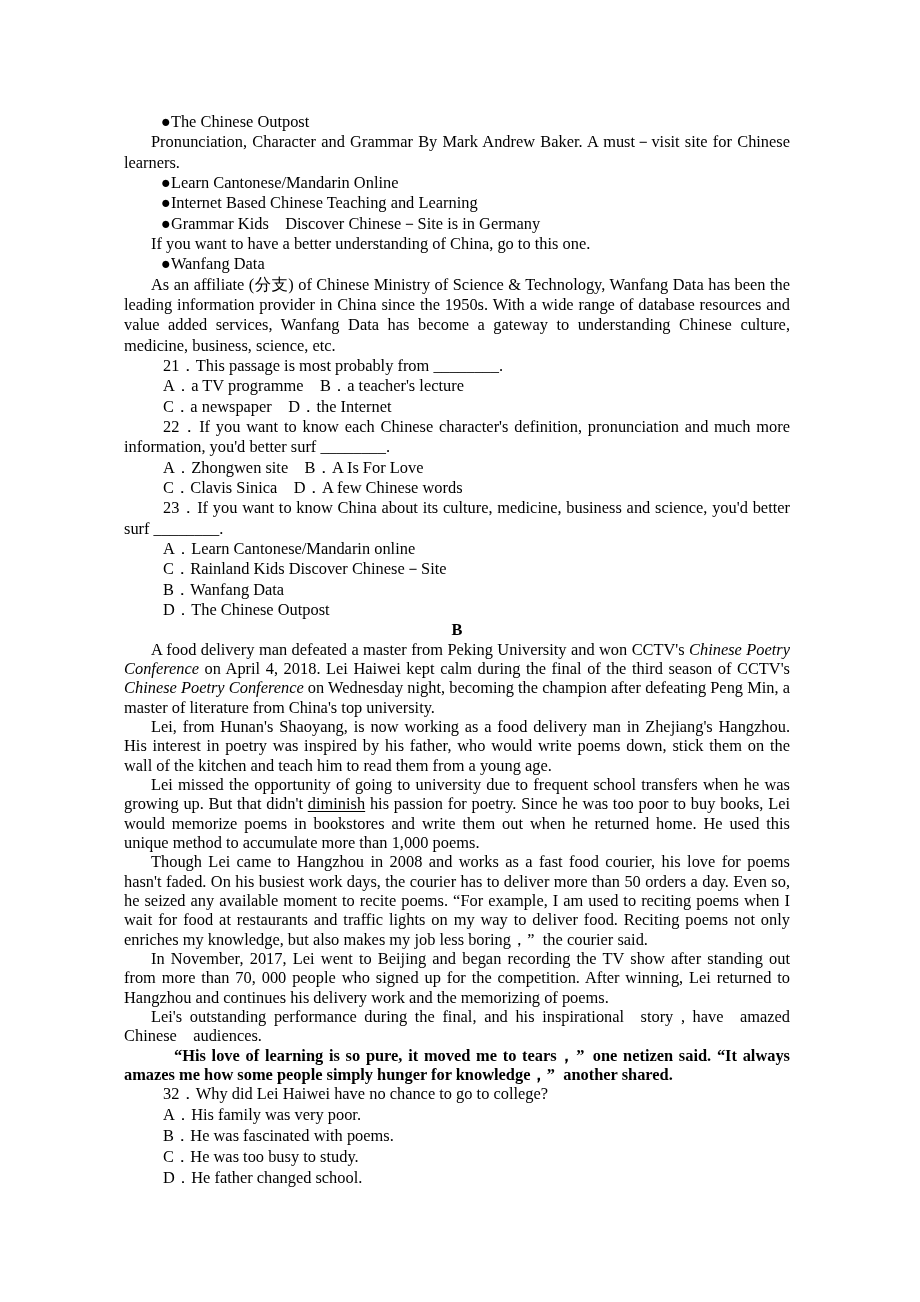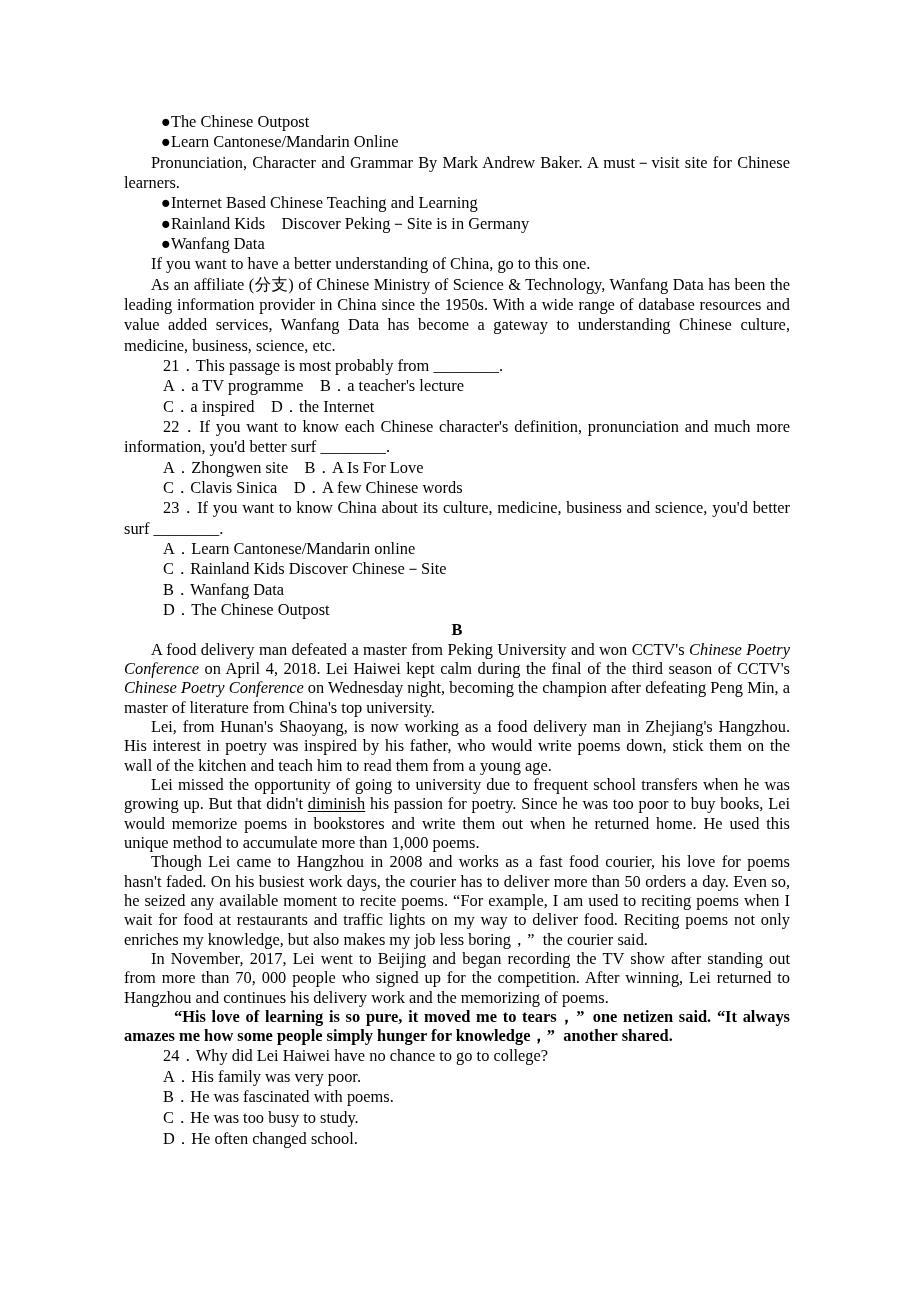--- a/index.html
+++ b/index.html
@@ -49,47 +49,48 @@
   i { font-style: italic; }
   u { text-decoration: underline; text-underline-offset: 2px; }
 </style>
 </head>
 <body>
 
 <div class="page">
   <div class="content">
     <div class="sec-a" id="sec-a">
         <div class="blk bullet"><span>●The Chinese Outpost</span></div>
+        <div class="blk para"><span>Pronunciation, Character and Grammar By Mark Andrew Baker. A must－visit site for Chinese learners.</span></div>
         <div class="blk bullet"><span>●Learn Cantonese/Mandarin Online</span></div>
-        <div class="blk para"><span>Pronunciation, Character and Grammar By Mark Andrew Baker. A must－visit site for Chinese learners.</span></div>
         <div class="blk bullet"><span>●Internet Based Chinese Teaching and Learning</span></div>
-        <div class="blk bullet"><span>●Rainland Kids　Discover Peking－Site is in Germany</span></div>
+        <div class="blk bullet"><span>●Grammar Kids　Discover Chinese－Site is in Germany</span></div>
+        <div class="blk line"><span>If you want to have a better understanding of China, go to this one.</span></div>
         <div class="blk bullet"><span>●Wanfang Data</span></div>
-        <div class="blk line"><span>If you want to have a better understanding of China, go to this one.</span></div>
         <div class="blk para"><span>As an affiliate (分支) of Chinese Ministry of Science &amp; Technology, Wanfang Data has been the leading information provider in China since the 1950s. With a wide range of database resources and value added services, Wanfang Data has become a gateway to understanding Chinese culture, medicine, business, science, etc.</span></div>
         <div class="blk question"><span>21．This passage is most probably from ________.</span></div>
         <div class="blk option"><span>A．a TV programme　B．a teacher's lecture</span></div>
-        <div class="blk option"><span>C．a inspired　D．the Internet</span></div>
+        <div class="blk option"><span>C．a newspaper　D．the Internet</span></div>
         <div class="blk question"><span>22．If you want to know each Chinese character's definition, pronunciation and much more information, you'd better surf ________.</span></div>
         <div class="blk option"><span>A．Zhongwen site　B．A Is For Love</span></div>
         <div class="blk option"><span>C．Clavis Sinica　D．A few Chinese words</span></div>
         <div class="blk question"><span>23．If you want to know China about its culture, medicine, business and science, you'd better surf ________.</span></div>
         <div class="blk option"><span>A．Learn Cantonese/Mandarin online</span></div>
         <div class="blk option"><span>C．Rainland Kids Discover Chinese－Site</span></div>
         <div class="blk option"><span>B．Wanfang Data</span></div>
         <div class="blk option"><span>D．The Chinese Outpost</span></div>
       </div>
     <div class="sec-b" id="sec-b">
         <div class="blk heading"><span>B</span></div>
         <div class="blk para"><span>A food delivery man defeated a master from Peking University and won CCTV's </span><i>Chinese Poetry Conference</i><span> on April 4, 2018. Lei Haiwei kept calm during the final of the third season of CCTV's </span><i>Chinese Poetry Conference</i><span> on Wednesday night, becoming the champion after defeating Peng Min, a master of literature from China's top university.</span></div>
         <div class="blk para"><span>Lei, from Hunan's Shaoyang, is now working as a food delivery man in Zhejiang's Hangzhou. His interest in poetry was inspired by his father, who would write poems down, stick them on the wall of the kitchen and teach him to read them from a young age.</span></div>
         <div class="blk para"><span>Lei missed the opportunity of going to university due to frequent school transfers when he was growing up. But that didn't </span><u>diminish</u><span> his passion for poetry. Since he was too poor to buy books, Lei would memorize poems in bookstores and write them out when he returned home. He used this unique method to accumulate more than 1,000 poems.</span></div>
         <div class="blk para"><span>Though Lei came to Hangzhou in 2008 and works as a fast food courier, his love for poems hasn't faded. On his busiest work days, the courier has to deliver more than 50 orders a day. Even so, he seized any available moment to recite poems. “For example, I am used to reciting poems when I wait for food at restaurants and traffic lights on my way to deliver food. Reciting poems not only enriches my knowledge, but also makes my job less boring，” the courier said.</span></div>
         <div class="blk para"><span>In November, 2017, Lei went to Beijing and began recording the TV show after standing out from more than 70, 000 people who signed up for the competition. After winning, Lei returned to Hangzhou and continues his delivery work and the memorizing of poems.</span></div>
+        <div class="blk para"><span>Lei's outstanding performance during the final, and his inspirational story , have amazed Chinese audiences.</span></div>
         <div class="blk para-quote"><span>“His love of learning is so pure, it moved me to tears，” one netizen said. “It always amazes me how some people simply hunger for knowledge，” another shared.</span></div>
-        <div class="blk question"><span>24．Why did Lei Haiwei have no chance to go to college?</span></div>
+        <div class="blk question"><span>32．Why did Lei Haiwei have no chance to go to college?</span></div>
         <div class="blk option"><span>A．His family was very poor.</span></div>
         <div class="blk option"><span>B．He was fascinated with poems.</span></div>
         <div class="blk option"><span>C．He was too busy to study.</span></div>
-        <div class="blk option"><span>D．He often changed school.</span></div>
+        <div class="blk option"><span>D．He father changed school.</span></div>
       </div>
   </div>
 </div>
 
 </body></html>

